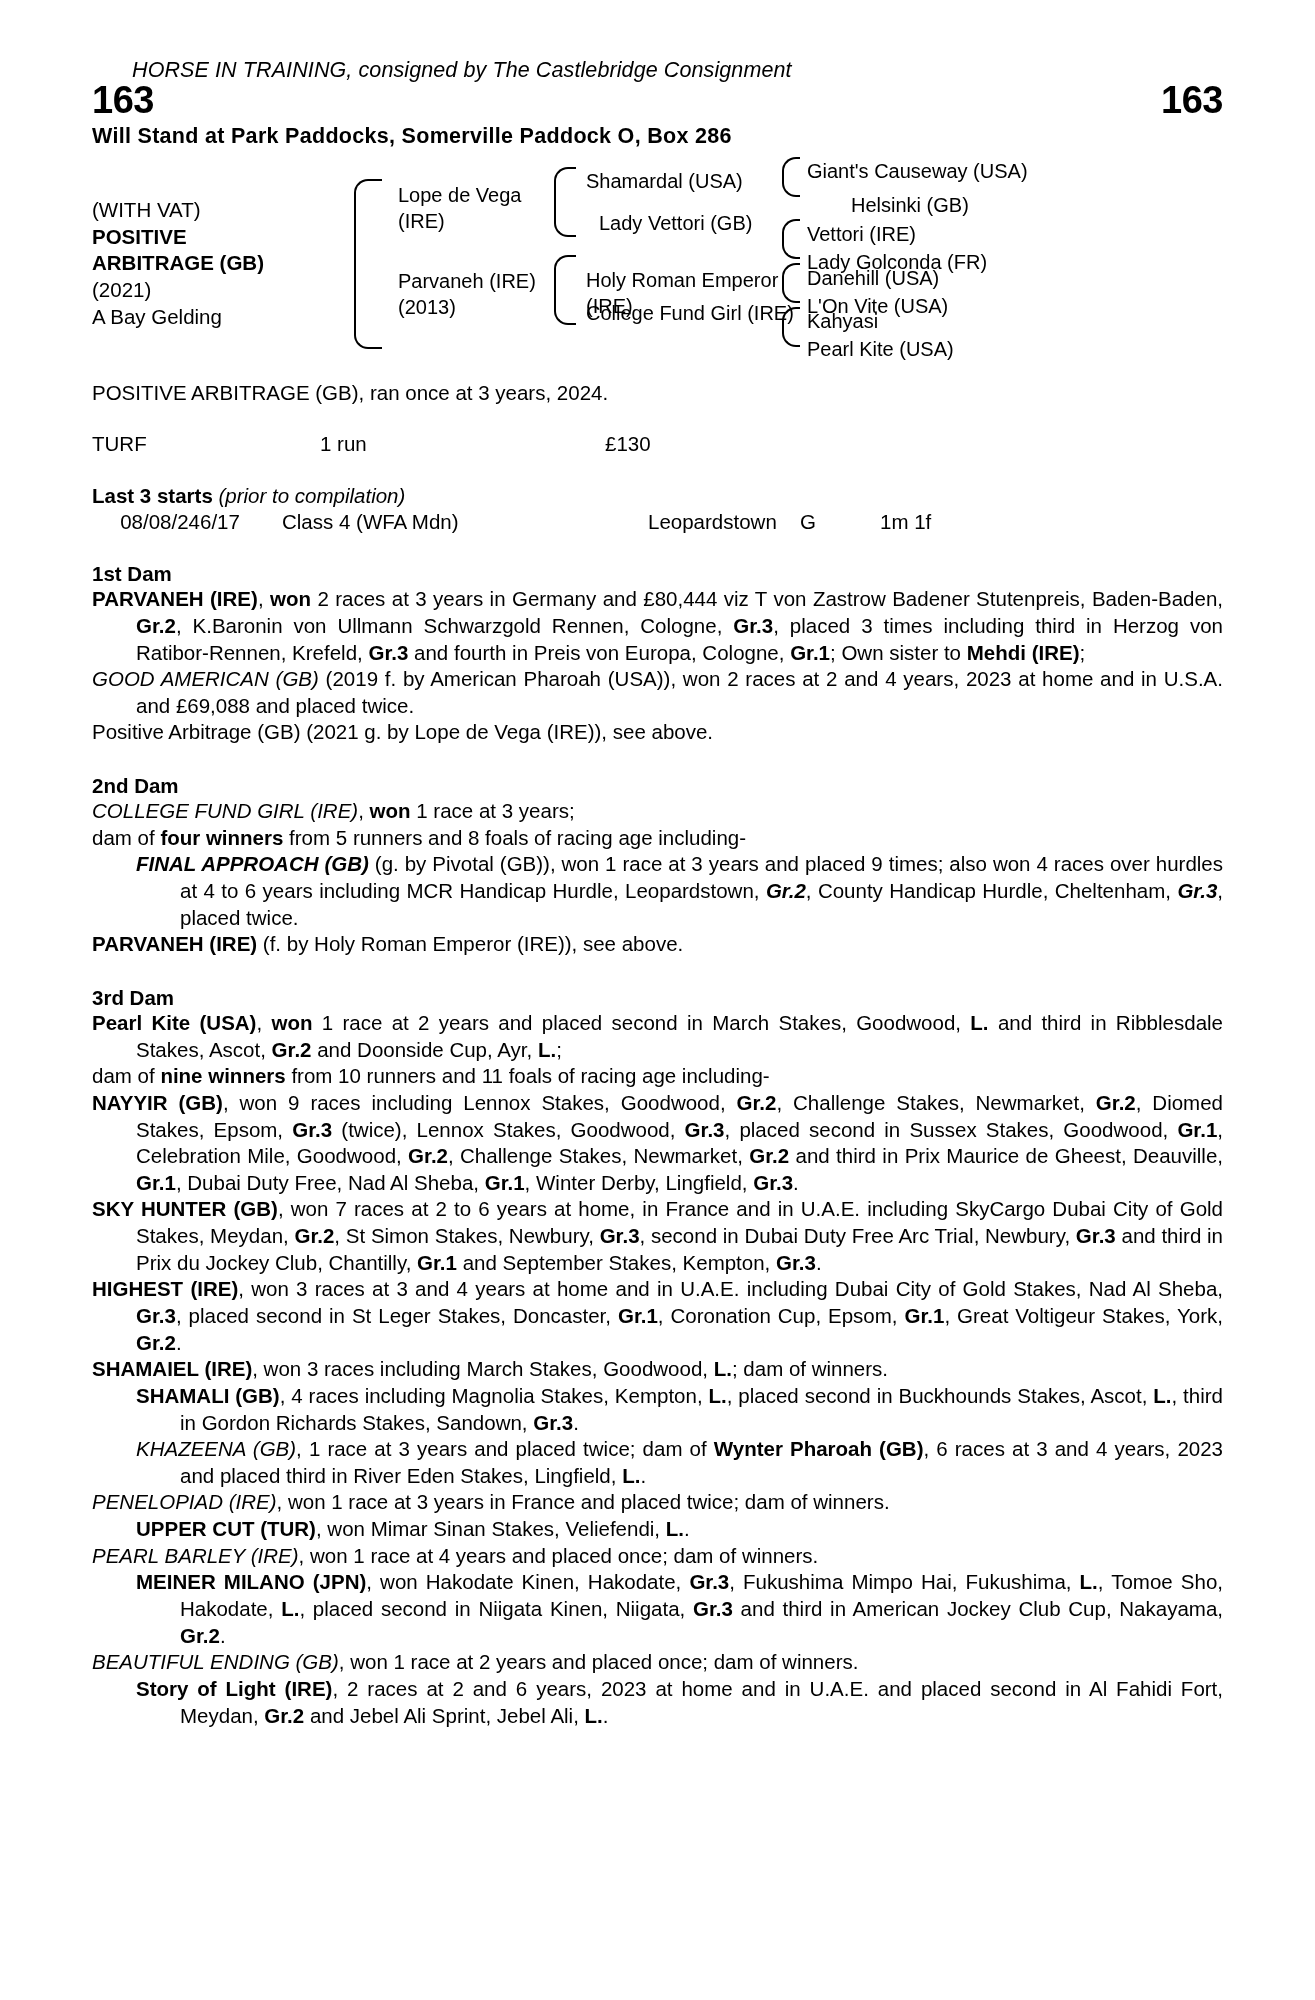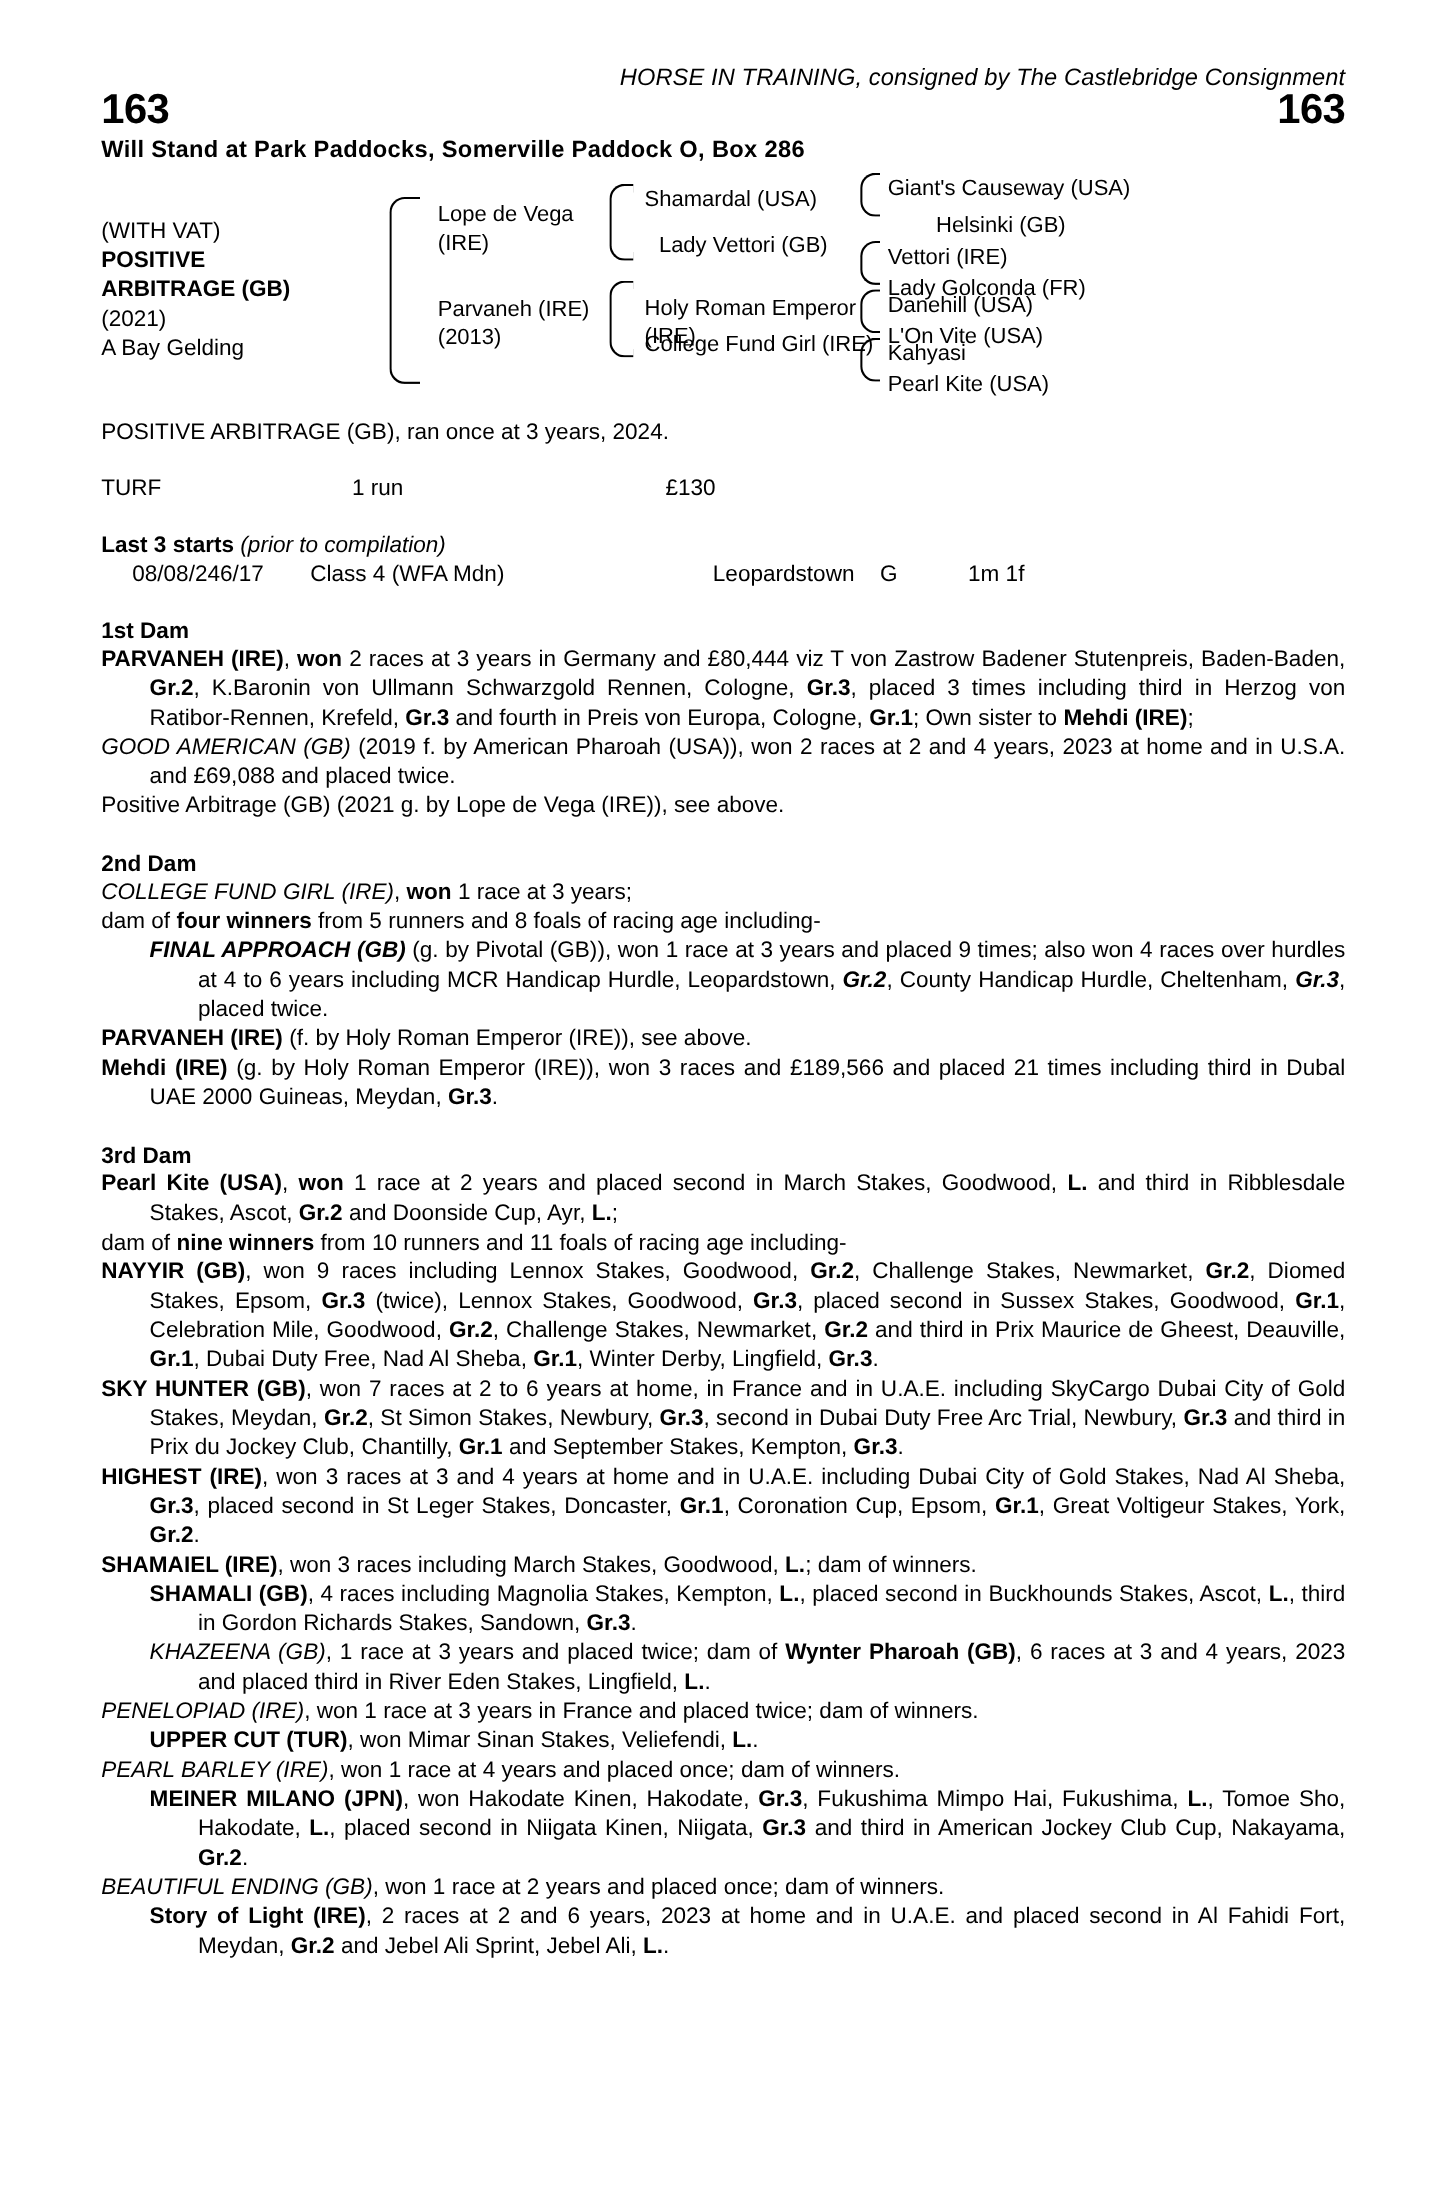--- a/index.html
+++ b/index.html
@@ -13,21 +13,21 @@
     font-family: "Liberation Sans", sans-serif;
     color: #000000;
   }
   .page {
     width: 1315px;
     box-sizing: border-box;
     padding: 58px 92px 40px 92px;
     position: relative;
   }
   .consign-line {
-    text-align: right;
+    text-align: left;
     font-style: italic;
     font-size: 21.5px;
     letter-spacing: 0.1px;
     margin-left: 40px;
   }
   .lot-row {
     display: flex;
     justify-content: space-between;
     align-items: flex-start;
     margin-top: -4px;
@@ -247,21 +247,20 @@
   <div id="dam-sections">
       <h2 class="damhead">1st Dam</h2>
       <p class="block hang0"><span class="bold">PARVANEH  (IRE)</span><span>, </span><span class="bold">won</span><span> 2 races at 3 years in Germany and £80,444 viz T von Zastrow Badener Stutenpreis, Baden-Baden, </span><span class="bold">Gr.2</span><span>, K.Baronin von Ullmann Schwarzgold Rennen, Cologne, </span><span class="bold">Gr.3</span><span>, placed 3 times including third in Herzog von Ratibor-Rennen, Krefeld, </span><span class="bold">Gr.3</span><span> and fourth in Preis von Europa, Cologne, </span><span class="bold">Gr.1</span><span>; Own sister to </span><span class="bold">Mehdi (IRE)</span><span>;</span></p>
       <p class="block ind1"><span class="it">GOOD AMERICAN (GB)</span><span> (2019 f. by American Pharoah (USA)), won 2 races at 2 and 4 years, 2023 at home and in U.S.A. and £69,088 and placed twice.</span></p>
       <p class="block ind1"><span>Positive Arbitrage (GB) (2021 g. by Lope de Vega (IRE)), see above.</span></p>
       <h2 class="damhead">2nd Dam</h2>
       <p class="block hang0"><span class="it">COLLEGE FUND GIRL (IRE)</span><span>, </span><span class="bold">won</span><span> 1 race at 3 years;</span></p>
       <p class="block"><span>dam of </span><span class="bold">four winners</span><span> from 5 runners and 8 foals of racing age including-</span></p>
       <p class="block ind2"><span class="bold it">FINAL APPROACH (GB)</span><span> (g. by Pivotal (GB)), won 1 race at 3 years and placed 9 times; also won 4 races over hurdles at 4 to 6 years including MCR Handicap Hurdle, Leopardstown, </span><span class="bold it">Gr.2</span><span>, County Handicap Hurdle, Cheltenham, </span><span class="bold it">Gr.3</span><span>, placed twice.</span></p>
       <p class="block ind1"><span class="bold">PARVANEH (IRE)</span><span> (f. by Holy Roman Emperor (IRE)), see above.</span></p>
-      <p class="block ind1"><span class="bold">Mehdi (IRE)</span><span> (g. by Holy Roman Emperor (IRE)), won 3 races and £189,566 and placed 21 times including third in Dubal UAE 2000 Guineas, Meydan, </span><span class="bold">Gr.3</span><span>.</span></p>
       <h2 class="damhead">3rd Dam</h2>
       <p class="block hang0"><span class="bold">Pearl Kite (USA)</span><span>, </span><span class="bold">won</span><span> 1 race at 2 years and placed second in March Stakes, Goodwood, </span><span class="bold">L.</span><span> and third in Ribblesdale Stakes, Ascot, </span><span class="bold">Gr.2</span><span> and Doonside Cup, Ayr, </span><span class="bold">L.</span><span>;</span></p>
       <p class="block"><span>dam of </span><span class="bold">nine winners</span><span> from 10 runners and 11 foals of racing age including-</span></p>
       <p class="block ind1"><span class="bold">NAYYIR (GB)</span><span>, won 9 races including Lennox Stakes, Goodwood, </span><span class="bold">Gr.2</span><span>, Challenge Stakes, Newmarket, </span><span class="bold">Gr.2</span><span>, Diomed Stakes, Epsom, </span><span class="bold">Gr.3</span><span> (twice), Lennox Stakes, Goodwood, </span><span class="bold">Gr.3</span><span>, placed second in Sussex Stakes, Goodwood, </span><span class="bold">Gr.1</span><span>, Celebration Mile, Goodwood, </span><span class="bold">Gr.2</span><span>, Challenge Stakes, Newmarket, </span><span class="bold">Gr.2</span><span> and third in Prix Maurice de Gheest, Deauville, </span><span class="bold">Gr.1</span><span>, Dubai Duty Free, Nad Al Sheba, </span><span class="bold">Gr.1</span><span>, Winter Derby, Lingfield, </span><span class="bold">Gr.3</span><span>.</span></p>
       <p class="block ind1"><span class="bold">SKY  HUNTER  (GB)</span><span>, won 7 races at 2 to 6 years at home, in France and in U.A.E. including SkyCargo Dubai City of Gold Stakes, Meydan, </span><span class="bold">Gr.2</span><span>, St Simon Stakes, Newbury, </span><span class="bold">Gr.3</span><span>, second in Dubai Duty Free Arc Trial, Newbury, </span><span class="bold">Gr.3</span><span> and third in Prix du Jockey Club, Chantilly, </span><span class="bold">Gr.1</span><span> and September Stakes, Kempton, </span><span class="bold">Gr.3</span><span>.</span></p>
       <p class="block ind1"><span class="bold">HIGHEST (IRE)</span><span>, won 3 races at 3 and 4 years at home and in U.A.E. including Dubai City of Gold Stakes, Nad Al Sheba, </span><span class="bold">Gr.3</span><span>, placed second in St Leger Stakes, Doncaster, </span><span class="bold">Gr.1</span><span>, Coronation Cup, Epsom, </span><span class="bold">Gr.1</span><span>, Great Voltigeur Stakes, York, </span><span class="bold">Gr.2</span><span>.</span></p>
       <p class="block ind1"><span class="bold">SHAMAIEL (IRE)</span><span>, won 3 races including March Stakes, Goodwood, </span><span class="bold">L.</span><span>; dam of winners.</span></p>
       <p class="block ind2"><span class="bold">SHAMALI (GB)</span><span>, 4 races including Magnolia Stakes, Kempton, </span><span class="bold">L.</span><span>, placed second in Buckhounds Stakes, Ascot, </span><span class="bold">L.</span><span>, third in Gordon Richards Stakes, Sandown, </span><span class="bold">Gr.3</span><span>.</span></p>
       <p class="block ind2"><span class="it">KHAZEENA (GB)</span><span>, 1 race at 3 years and placed twice; dam of </span><span class="bold">Wynter Pharoah (GB)</span><span>, 6 races at 3 and 4 years, 2023 and placed third in River Eden Stakes, Lingfield, </span><span class="bold">L.</span><span>.</span></p>
       <p class="block ind1"><span class="it">PENELOPIAD (IRE)</span><span>, won 1 race at 3 years in France and placed twice; dam of winners.</span></p>

